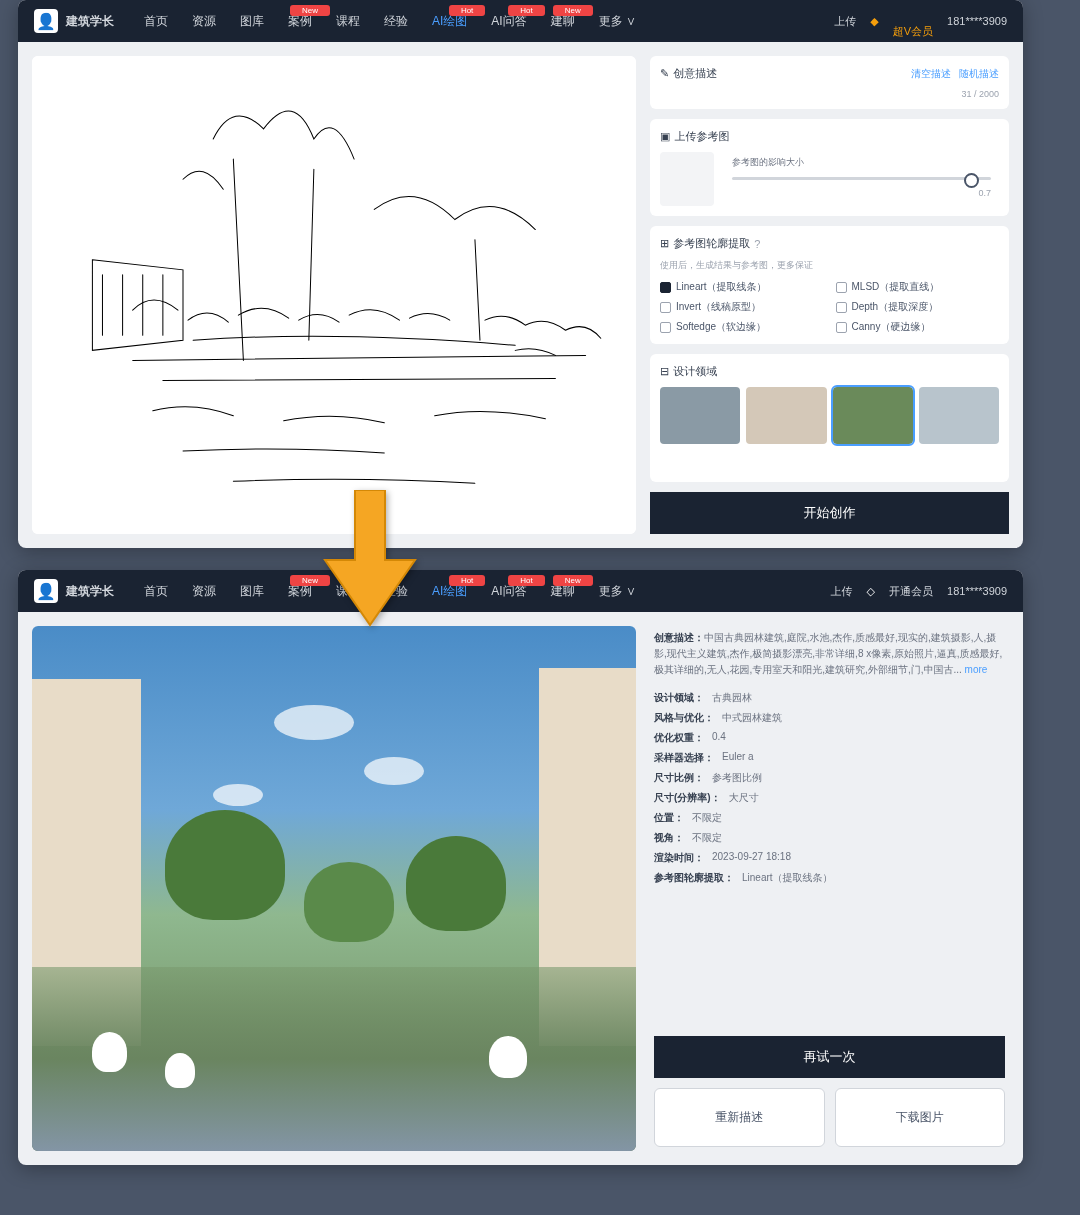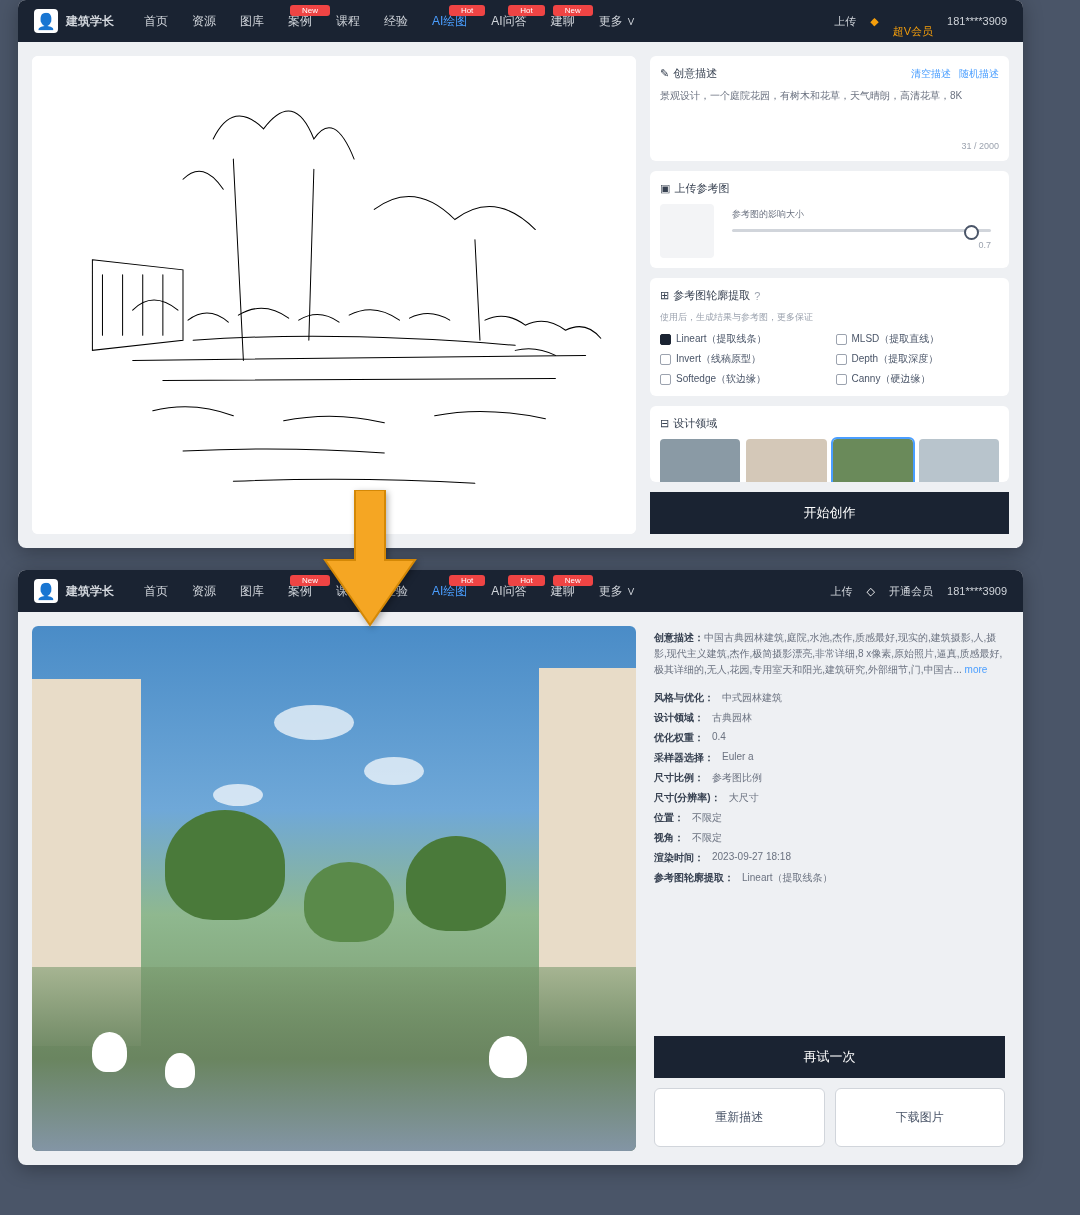--- a/index.html
+++ b/index.html
@@ -248,21 +248,20 @@
     <div class="sidebar">
       <div class="section">
         <div class="section-header">
           <span>✎</span>
           <span>创意描述</span>
           <div class="section-actions">
             <span>清空描述</span>
             <span>随机描述</span>
           </div>
         </div>
-        <textarea class="prompt-box" style="">景观设计，一个庭院花园，有树木和花草，天气晴朗，高清花草，8K</textarea>
         <div class="char-count">31 / 2000</div>
       </div>
       <div class="section">
         <div class="section-header">
           <span>▣</span>
           <span>上传参考图</span>
         </div>
         <div class="upload-row">
           <div class="upload-slot"></div>
           <div class="slider-box">
@@ -374,26 +373,26 @@
         <div style="position:absolute;bottom:12%;left:22%;width:30px;height:35px;background:#fff;border-radius:50% 50% 40% 40%"></div>
         <div style="position:absolute;bottom:14%;right:18%;width:38px;height:42px;background:#fff;border-radius:50% 50% 40% 40%"></div>
       </div>
     </div>
     <div class="sidebar" style="padding:4px">
       <div class="info-desc">
         <span class="info-label">创意描述：</span><span>中国古典园林建筑,庭院,水池,杰作,质感最好,现实的,建筑摄影,人,摄影,现代主义建筑,杰作,极简摄影漂亮,非常详细,8 x像素,原始照片,逼真,质感最好,极其详细的,无人,花园,专用室天和阳光,建筑研究,外部细节,门,中国古... </span><span class="more-link">more</span>
       </div>
       <div id="info-lines">
           <div class="info-line">
+            <span class="info-label">设计领域：</span>
+            <span>古典园林</span>
+          </div>
+          <div class="info-line">
             <span class="info-label">风格与优化：</span>
             <span>中式园林建筑</span>
-          </div>
-          <div class="info-line">
-            <span class="info-label">设计领域：</span>
-            <span>古典园林</span>
           </div>
           <div class="info-line">
             <span class="info-label">优化权重：</span>
             <span>0.4</span>
           </div>
           <div class="info-line">
             <span class="info-label">采样器选择：</span>
             <span>Euler a</span>
           </div>
           <div class="info-line">

